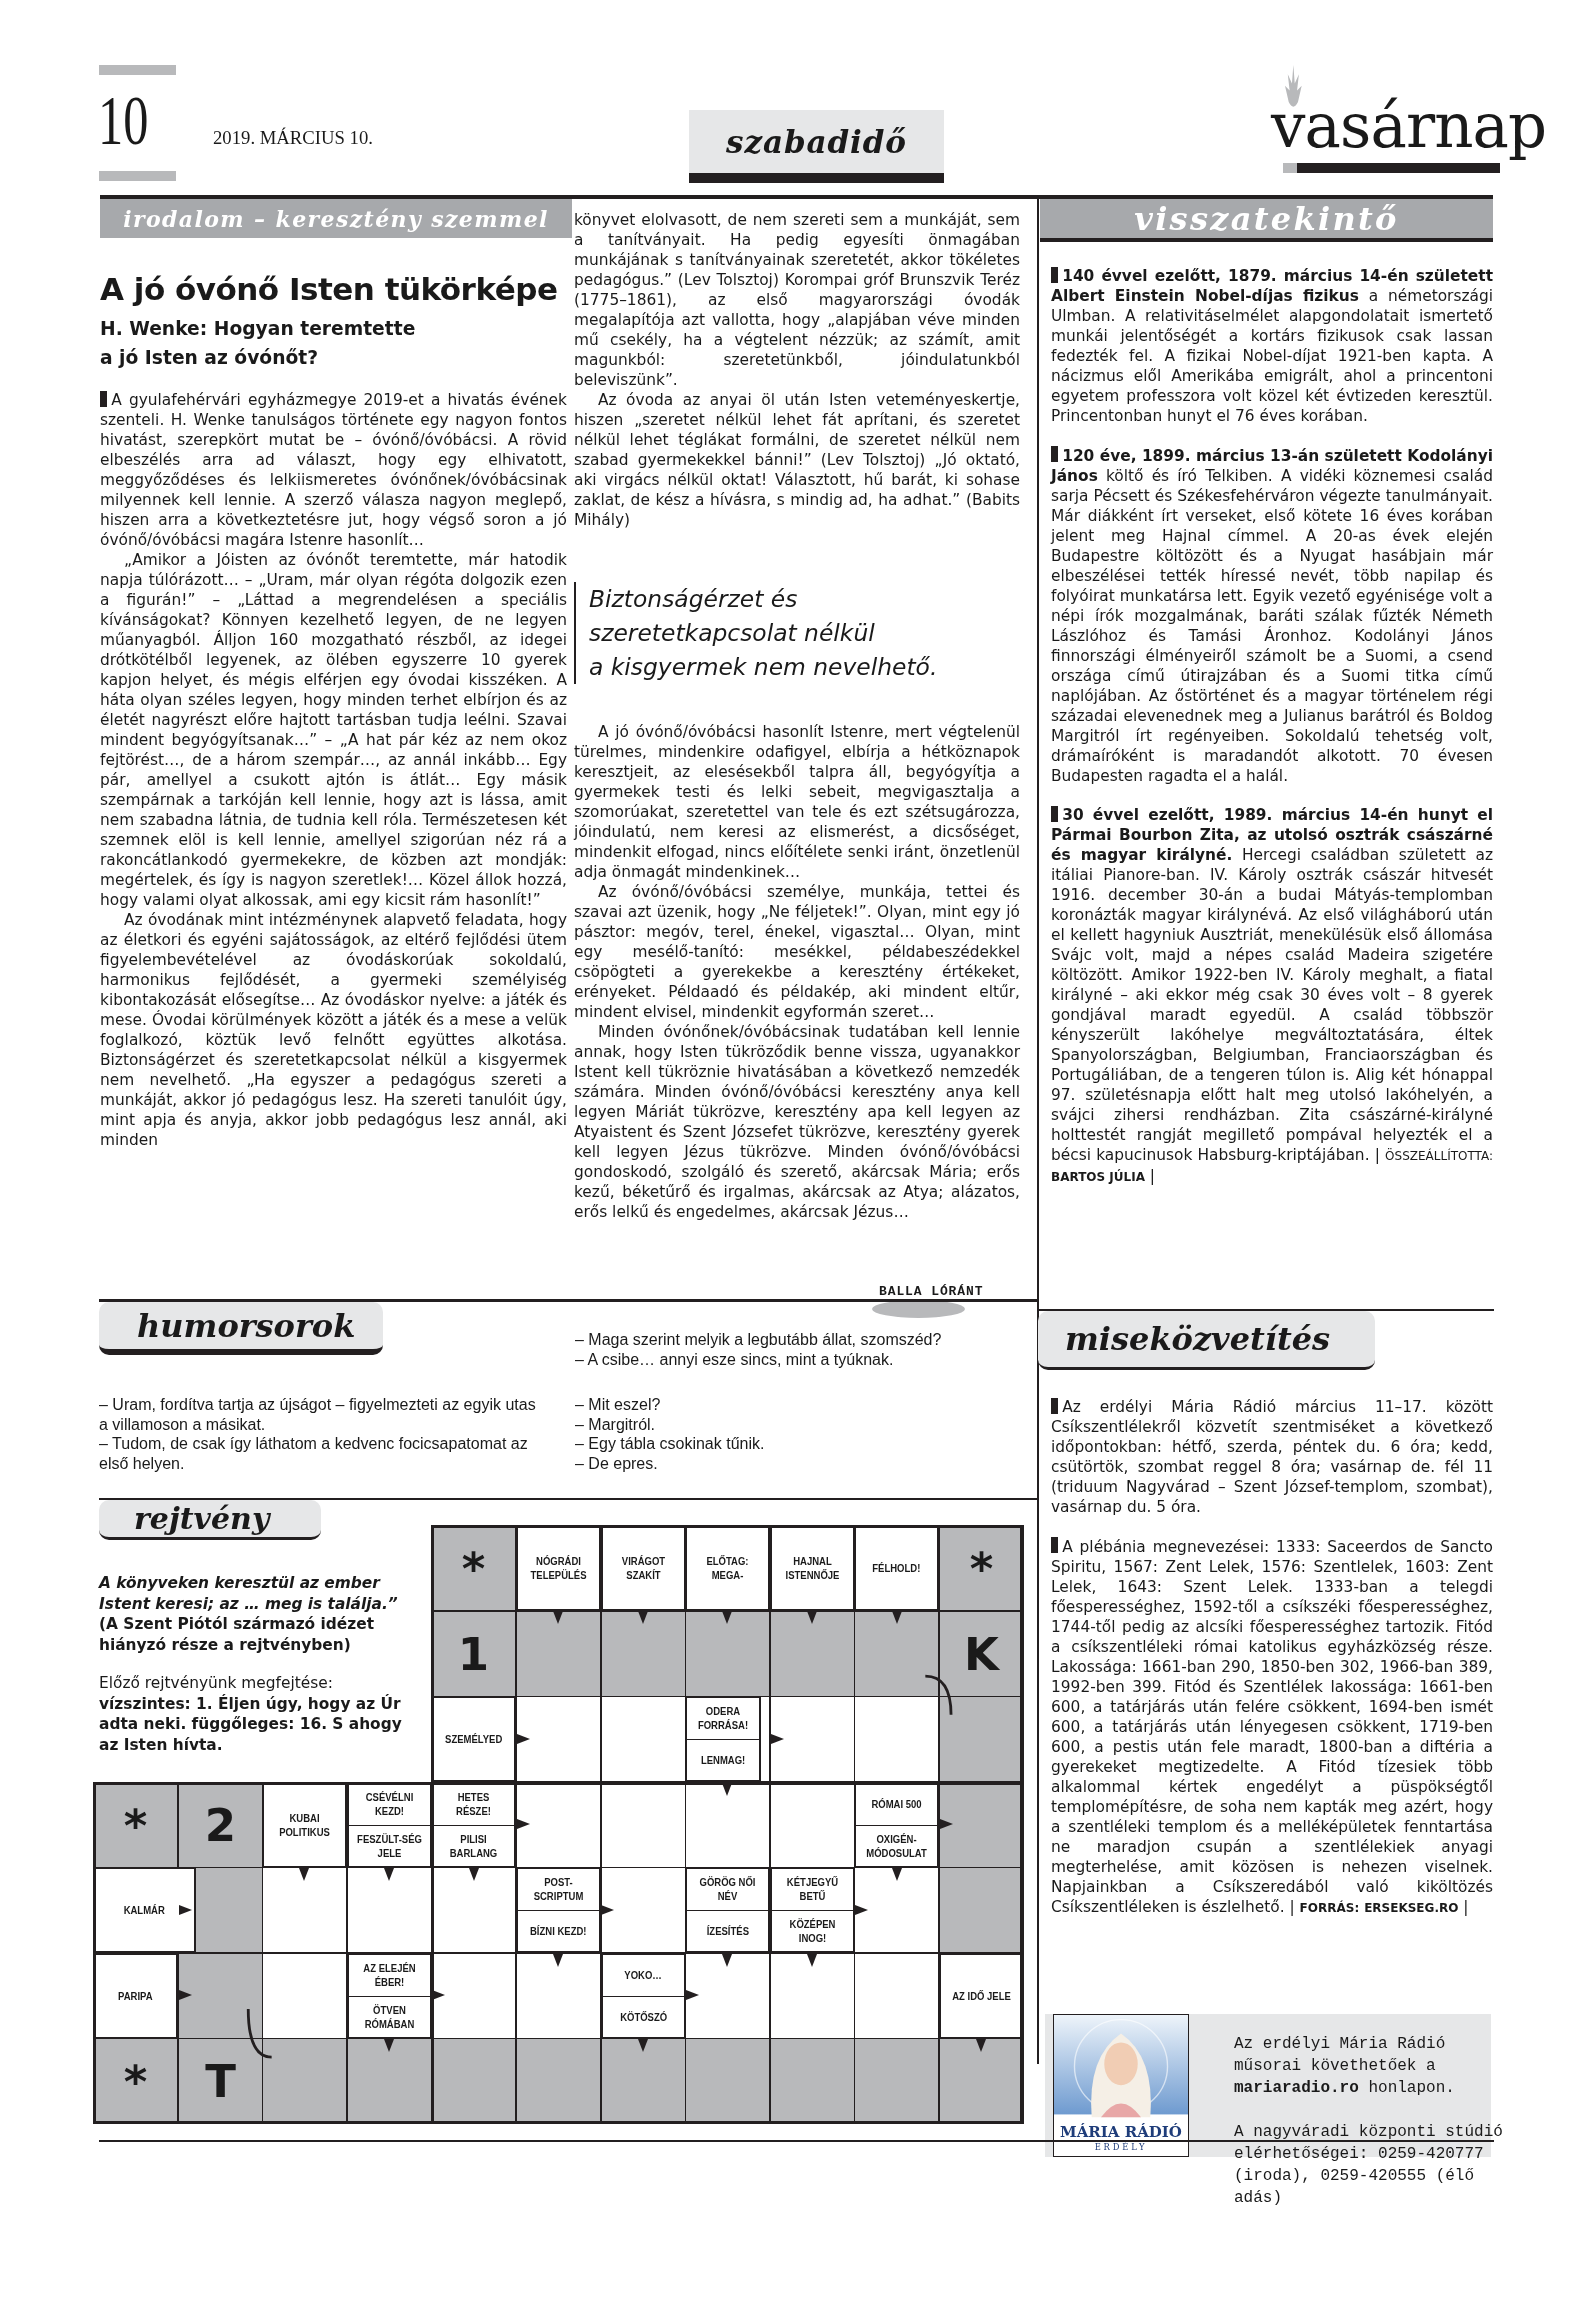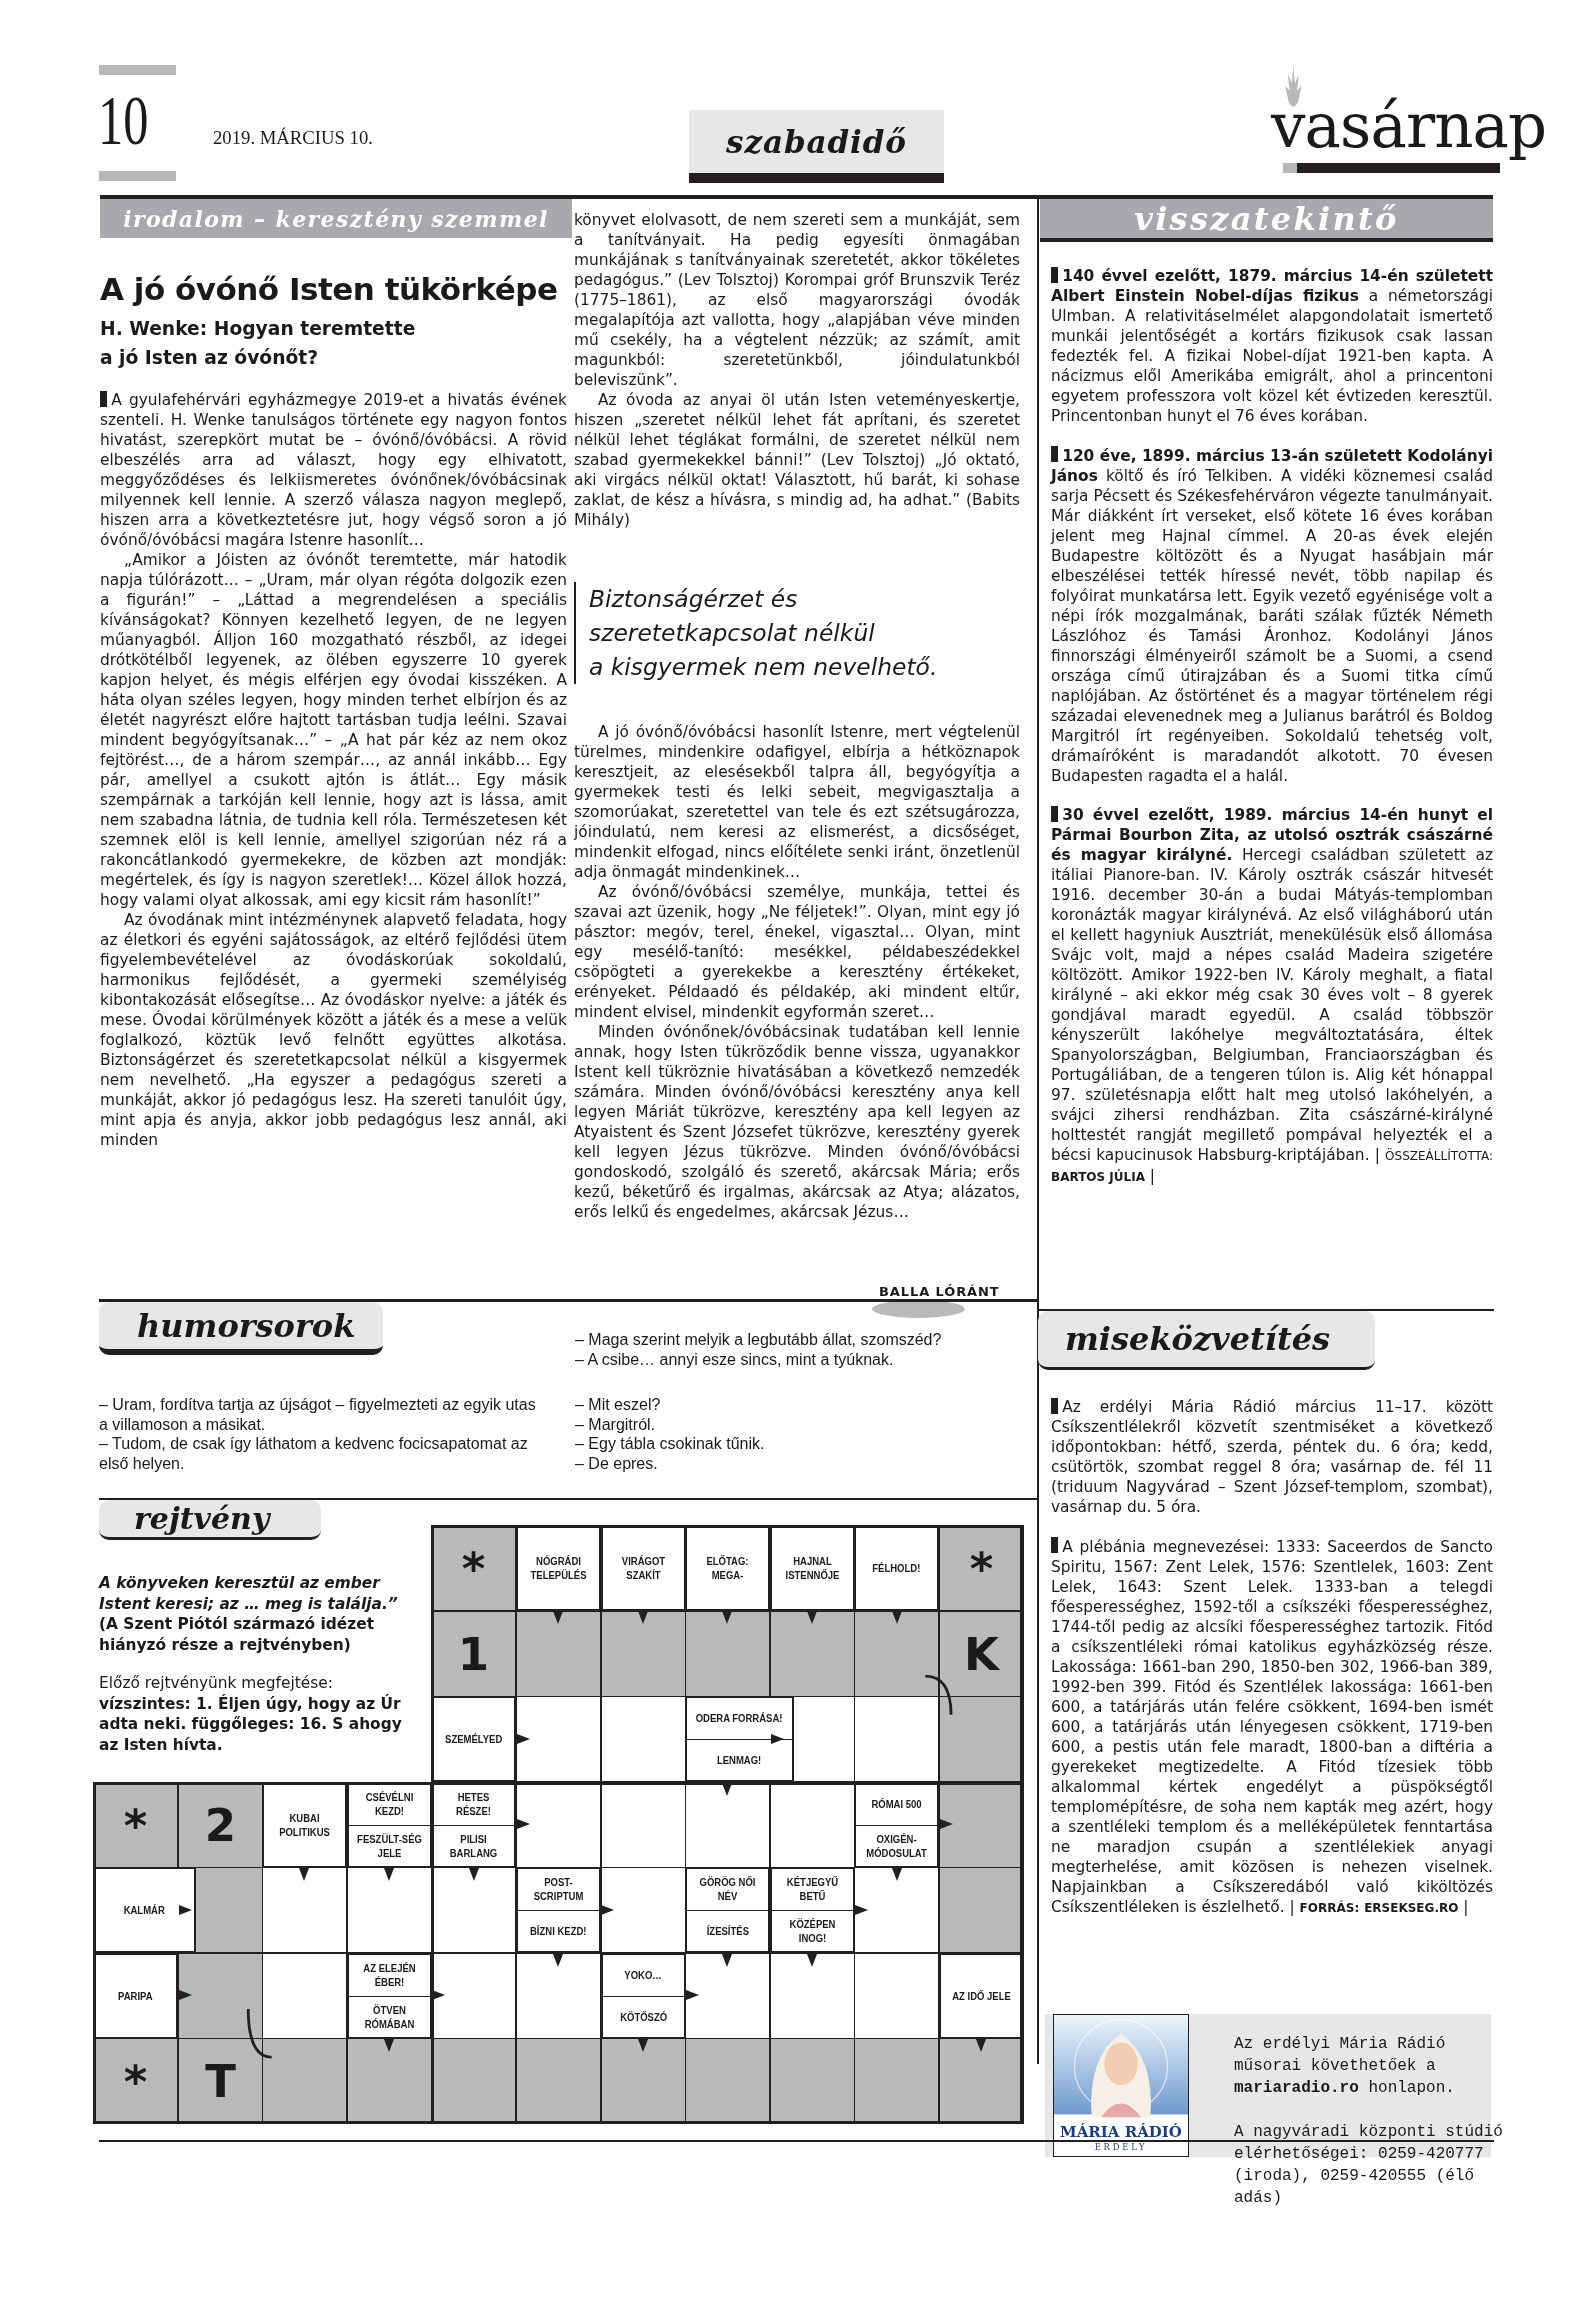--- a/index.html
+++ b/index.html
@@ -115,21 +115,21 @@
   <div>Biztonságérzet és</div>
   <div>szeretetkapcsolat nélkül</div>
   <div>a kisgyermek nem nevelhető.</div>
 </div>
 
 <div class="abs body-text" style="left:574px;top:722px;width:446px;">
   <p>A jó óvónő/óvóbácsi hasonlít Istenre, mert végtelenül türelmes, mindenkire odafigyel, elbírja a hétköznapok keresztjeit, az elesésekből talpra áll, begyógyítja a gyermekek testi és lelki sebeit, megvigasztalja a szomorúakat, szeretettel van tele és ezt szétsugározza, jóindulatú, nem keresi az elismerést, a dicsőséget, mindenkit elfogad, nincs előítélete senki iránt, önzetlenül adja önmagát mindenkinek…</p>
   <p>Az óvónő/óvóbácsi személye, munkája, tettei és szavai azt üzenik, hogy „Ne féljetek!”. Olyan, mint egy jó pásztor: megóv, terel, énekel, vigasztal… Olyan, mint egy mesélő-tanító: mesékkel, példabeszédekkel csöpögteti a gyerekekbe a keresztény értékeket, erényeket. Példaadó és példakép, aki mindent eltűr, mindent elvisel, mindenkit egyformán szeret…</p>
   <p>Minden óvónőnek/óvóbácsinak tudatában kell lennie annak, hogy Isten tükröződik benne vissza, ugyanakkor Istent kell tükröznie hivatásában a következő nemzedék számára. Minden óvónő/óvóbácsi keresztény anya kell legyen Máriát tükrözve, keresztény apa kell legyen az Atyaistent és Szent Józsefet tükrözve, keresztény gyerek kell legyen Jézus tükrözve. Minden óvónő/óvóbácsi gondoskodó, szolgáló és szerető, akárcsak Mária; erős kezű, béketűrő és irgalmas, akárcsak az Atya; alázatos, erős lelkű és engedelmes, akárcsak Jézus…</p>
 </div>
-<div class="abs signature" style="left:879px;top:1284px;">BALLA LÓRÁNT</div>
+<div class="abs signature" style="left:879px;top:1284px;font-family:Liberation Mono, monospace;">BALLA LÓRÁNT</div>
 <div class="abs sig-oval" style="left:872px;top:1300px;"></div>
 
 <div class="abs body-text" style="left:1051px;top:266px;width:442px;">
   <p class="first" style="margin-bottom:19.6px;"><span class="bullet"></span><b>140 évvel ezelőtt, 1879. március 14-én született Albert Einstein Nobel-díjas fizikus</b><span> a németországi Ulmban. A relativitáselmélet alapgondolatait ismertető munkái jelentőségét a kortárs fizikusok csak lassan fedezték fel. A fizikai Nobel-díjat 1921-ben kapta. A nácizmus elől Amerikába emigrált, ahol a princentoni egyetem professzora volt közel két évtizeden keresztül. Princentonban hunyt el 76 éves korában.</span></p>
   <p class="first" style="margin-bottom:19.6px;"><span class="bullet"></span><b>120 éve, 1899. március 13-án született Kodolányi János</b><span> költő és író Telkiben. A vidéki köznemesi család sarja Pécsett és Székesfehérváron végezte tanulmányait. Már diákként írt verseket, első kötete 16 éves korában jelent meg Hajnal címmel. A 20-as évek elején Budapestre költözött és a Nyugat hasábjain már elbeszélései tették híressé nevét, több napilap és folyóirat munkatársa lett. Egyik vezető egyénisége volt a népi írók mozgalmának, baráti szálak fűzték Németh Lászlóhoz és Tamási Áronhoz. Kodolányi János finnországi élményeiről számolt be a Suomi, a csend országa című útirajzában és a Suomi titka című naplójában. Az őstörténet és a magyar történelem régi századai elevenednek meg a Julianus barátról és Boldog Margitról írt regényeiben. Sokoldalú tehetség volt, drámaíróként is maradandót alkotott. 70 évesen Budapesten ragadta el a halál.</span></p>
   <p class="first"><span class="bullet"></span><b>30 évvel ezelőtt, 1989. március 14-én hunyt el Pármai Bourbon Zita, az utolsó osztrák császárné és magyar királyné.</b><span> Hercegi családban született az itáliai Pianore-ban. IV. Károly osztrák császár hitvesét 1916. december 30-án a budai Mátyás-templomban koronázták magyar királynévá. Az első világháború után el kellett hagyniuk Ausztriát, menekülésük első állomása Svájc volt, majd a népes család Madeira szigetére költözött. Amikor 1922-ben IV. Károly meghalt, a fiatal királyné – aki ekkor még csak 30 éves volt – 8 gyerek gondjával maradt egyedül. A család többször kényszerült lakóhelye megváltoztatására, éltek Spanyolországban, Belgiumban, Franciaországban és Portugáliában, de a tengeren túlon is. Alig két hónappal 97. születésnapja előtt halt meg utolsó lakóhelyén, a svájci zihersi rendházban. Zita császárné-királyné holttestét rangját megillető pompával helyezték el a bécsi kapucinusok Habsburg-kriptájában.</span> | <span style="font-size:12px;">ÖSSZEÁLLÍTOTTA:</span> <b style="font-size:12px;">BARTOS JÚLIA</b> |</p>
 </div>
 
 <div class="abs hrule" style="left:99px;top:1299px;width:939px;"></div>
 <div class="abs box-head" style="left:99px;top:1302px;width:284px;height:47px;">
@@ -284,21 +284,21 @@
     <div class="cell gray" style="left: 338px; top: 86px; width: 85px; height: 86px;">
       <span class="big-glyph">1</span>
     </div>
     <div class="cell gray" style="left: 846px; top: 86px; width: 85px; height: 86px;">
       <span class="big-glyph">K</span>
     </div>
     <div class="cell white" style="left: 338px; top: 171px; width: 85px; height: 86px; border: 2.8px solid rgb(35, 31, 32);">
       <span class="clue">SZEMÉLYED</span>
     </div>
     <div class="arrow-right" style="left: 424px; top: 209px;"></div>
-    <div class="clue-box" style="left: 592px; top: 171px; width: 109px; height: 86px;">
+    <div class="clue-box" style="left: 592px; top: 171px; width: 76px; height: 86px;">
       <div class="half">
         <span class="clue">ODERA FORRÁSA!</span>
       </div>
       <div class="half">
         <span class="clue">LENMAG!</span>
       </div>
     </div>
     <div class="arrow-right" style="left: 678px; top: 209px;"></div>
     <div class="arrow-down" style="left: 629px; top: 258px;"></div>
     <div class="clue-box" style="left: 338px; top: 257px; width: 85px; height: 86px;">

